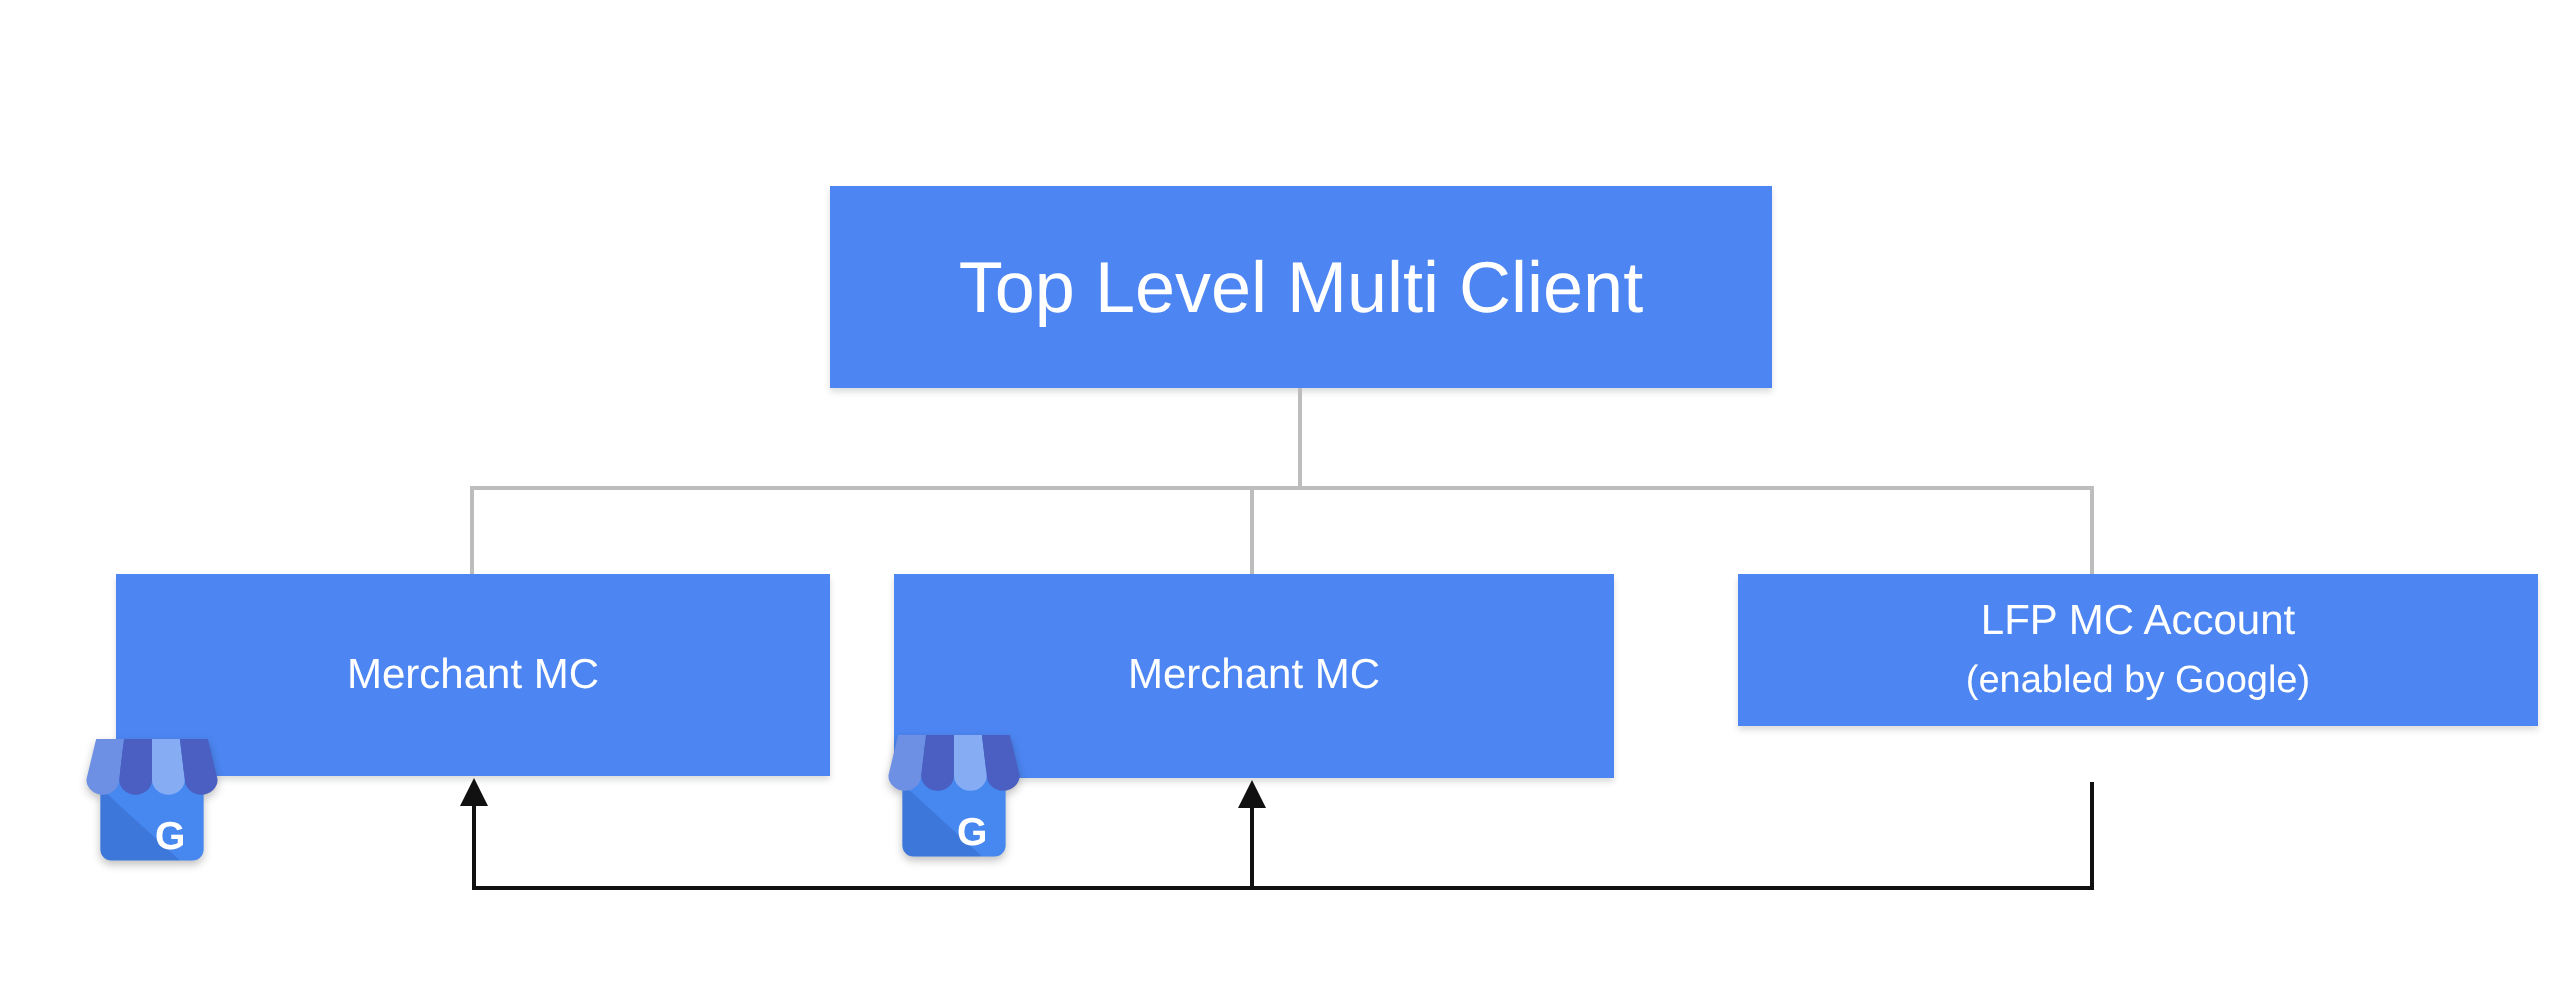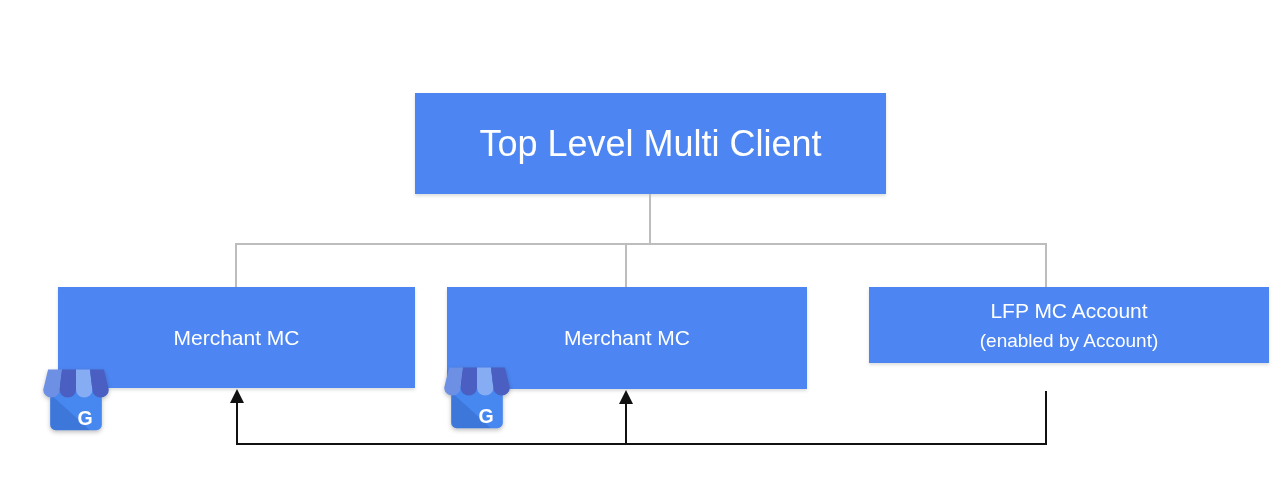--- a/index.html
+++ b/index.html
@@ -56,21 +56,21 @@
   <div class="box" id="sub1-box">
     <span class="l1">Merchant MC</span>
   </div>
 
   <div class="box" id="sub2-box">
     <span class="l1">Merchant MC</span>
   </div>
 
   <div class="box" id="lfp-box">
     <span class="l1">LFP MC Account</span>
-    <span class="l2">(enabled by Account)</span>
+    <span class="l2">(enabled by Google)</span>
   </div>
 
   <div class="bline" style="left:1045px;top:391px;width:2px;height:54px;"></div>
   <div class="bline" style="left:236px;top:443px;width:811px;height:2px;"></div>
   <div class="bline" style="left:236px;top:402px;width:2px;height:43px;"></div>
   <div class="bline" style="left:625px;top:402px;width:2px;height:43px;"></div>
   <div class="arrowhead" style="left:230px;top:389px;"></div>
   <div class="arrowhead" style="left:619px;top:390px;"></div>
 
   <svg class="bp-icon" style="left:41px;top:366px;" width="70" height="67" viewBox="0 0 100 96">

